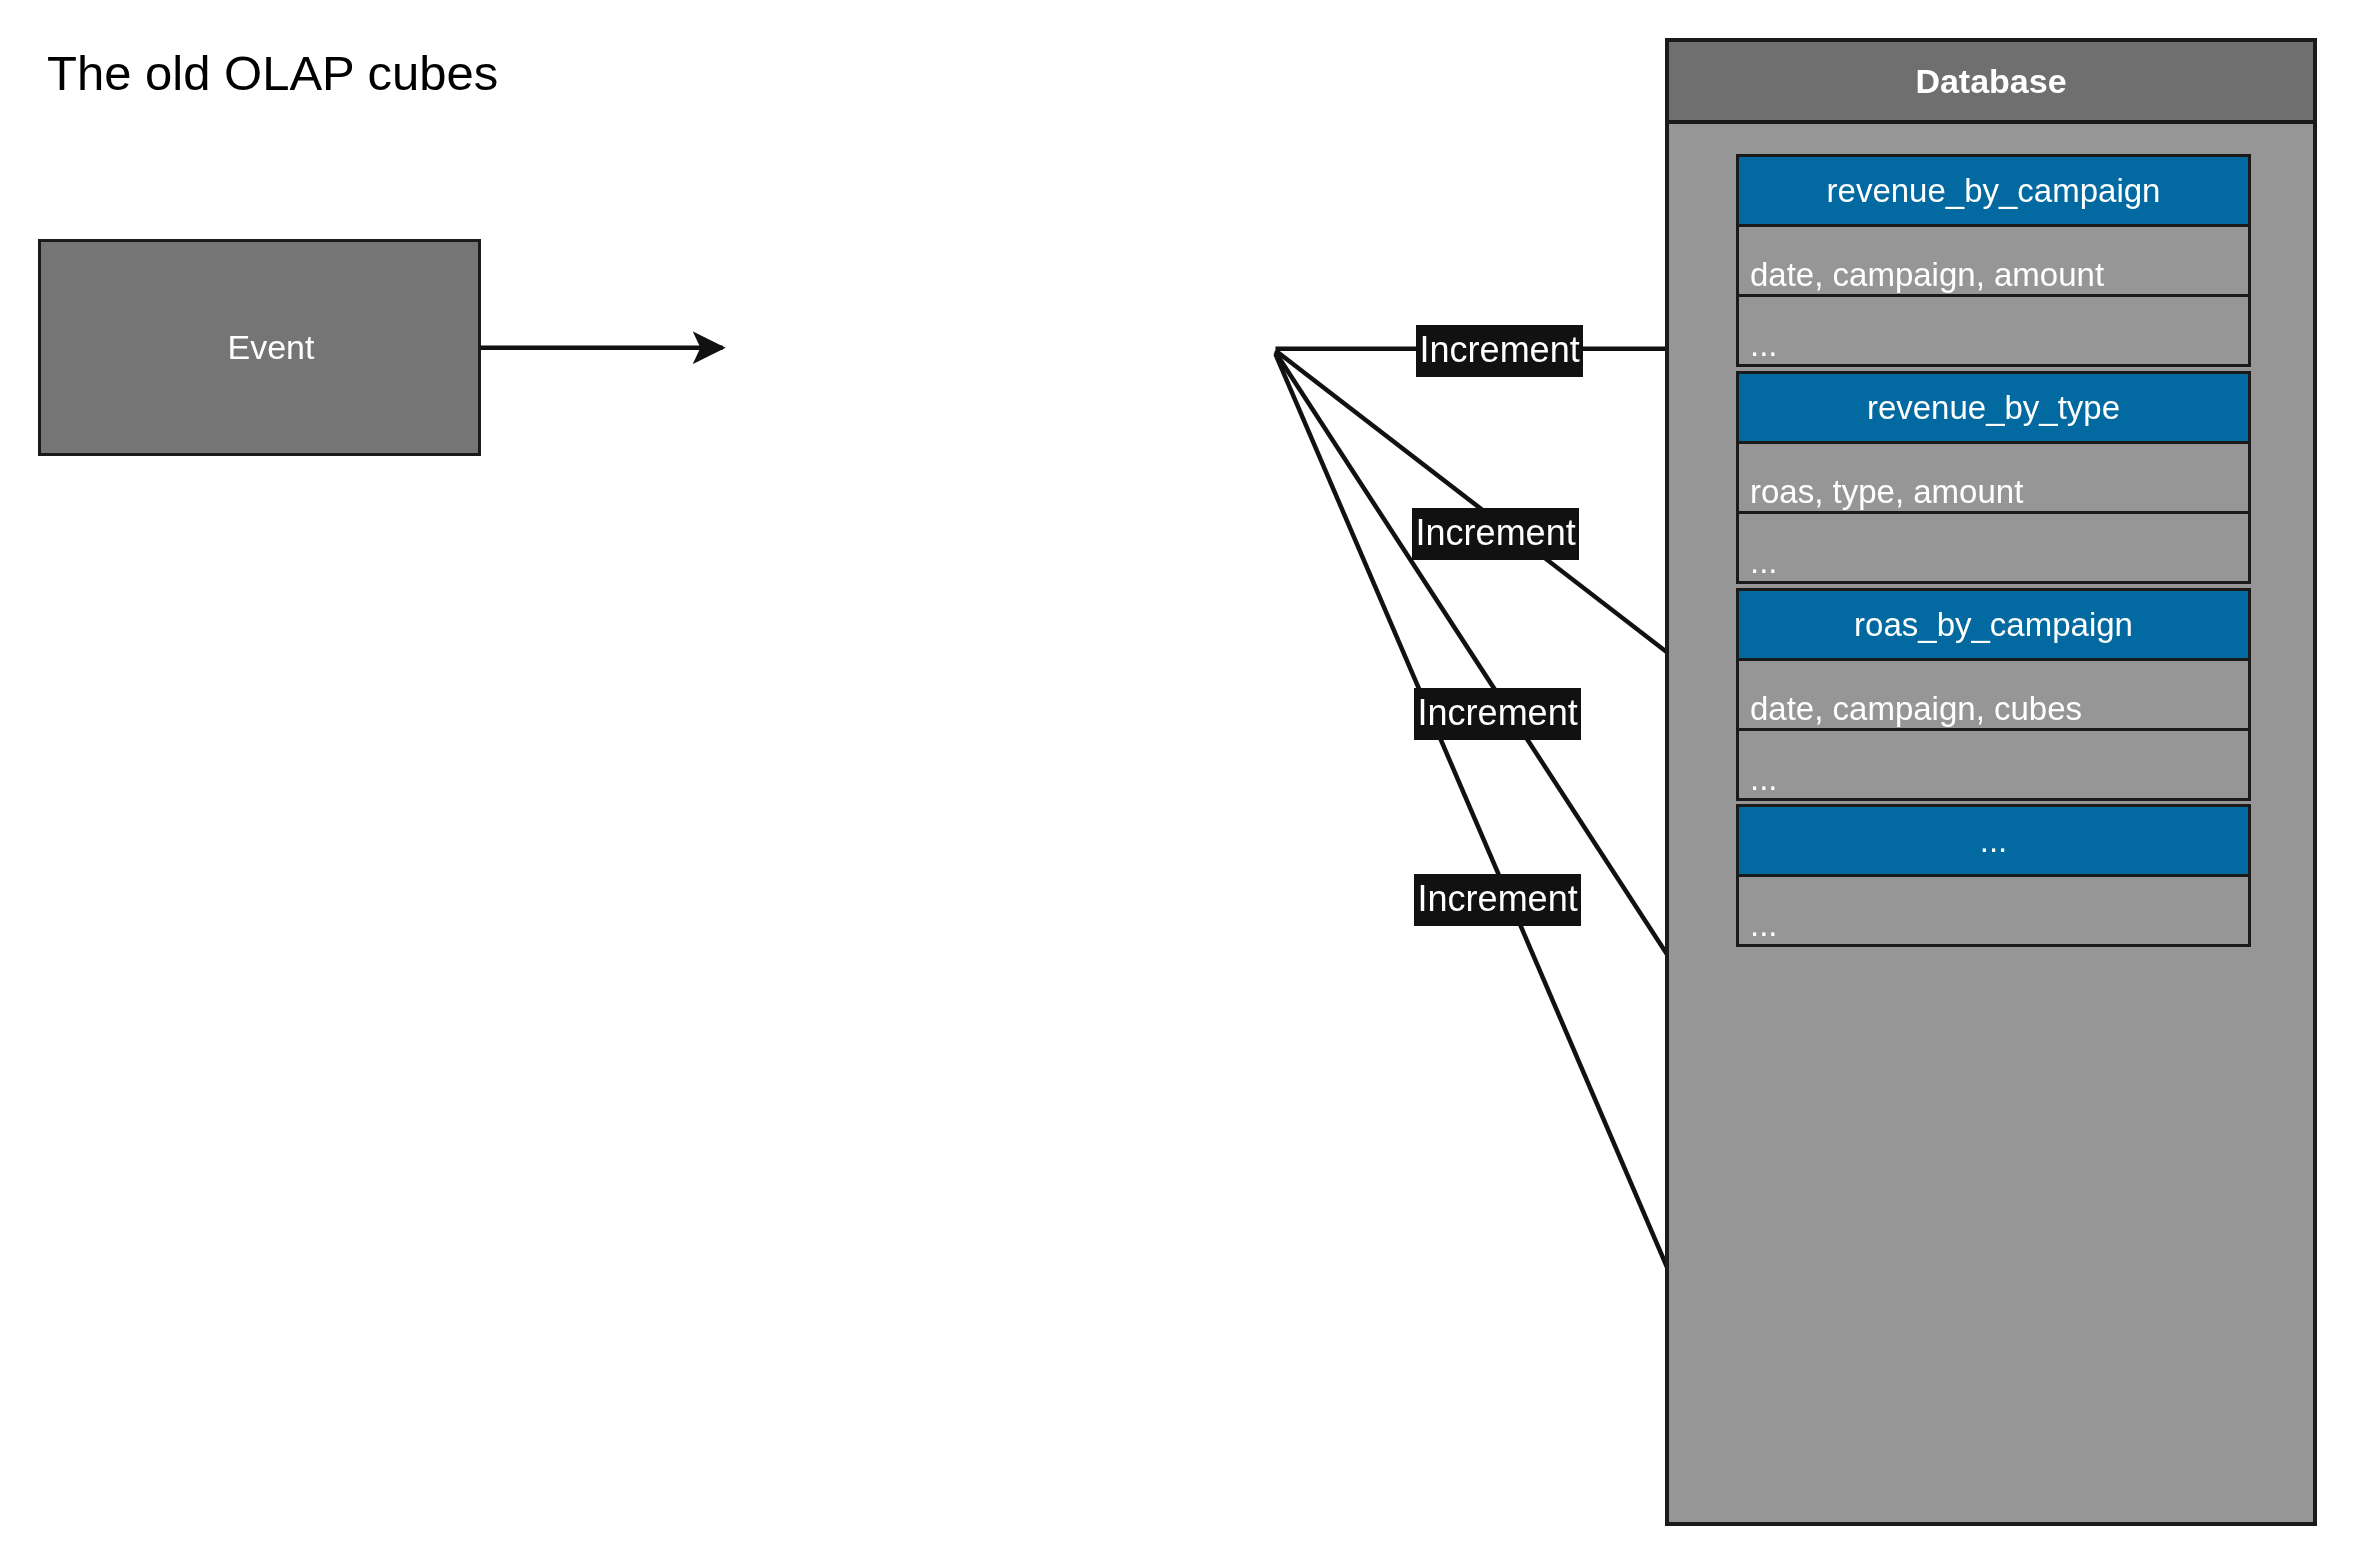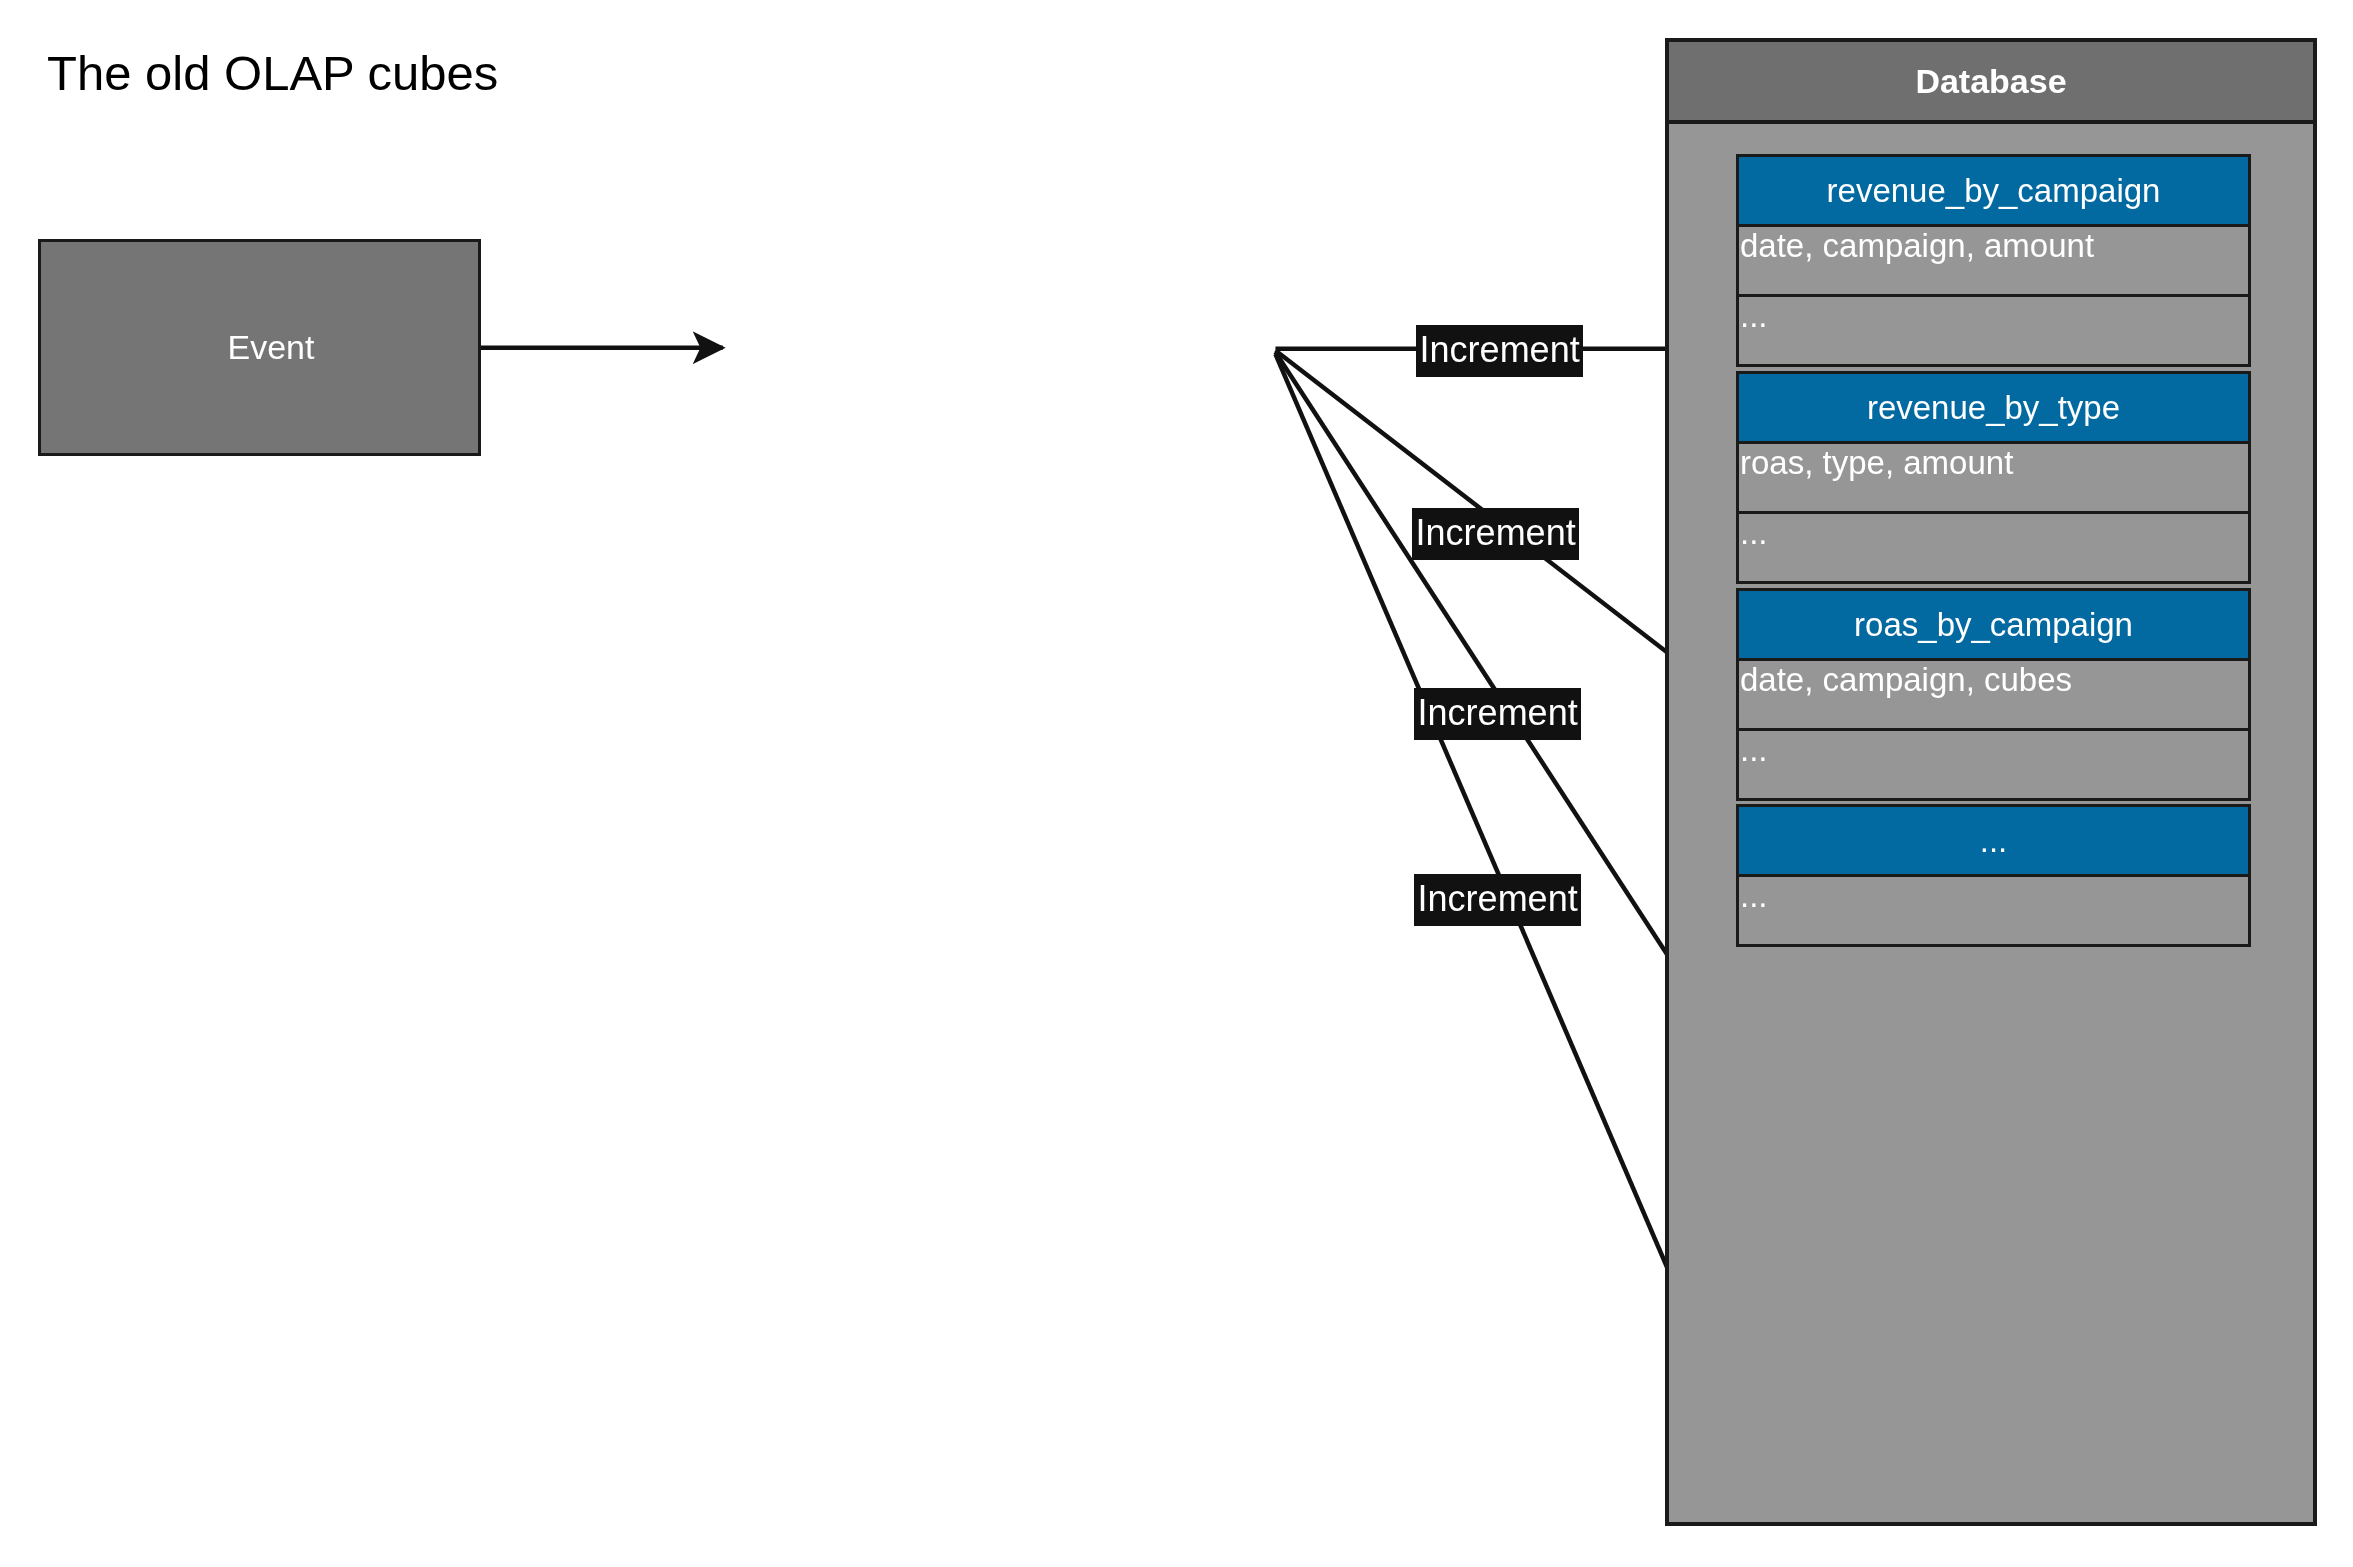--- a/index.html
+++ b/index.html
@@ -55,22 +55,22 @@
     border:3.6px solid #1a1a1a;background:#969696;
   }
   .db-table .t-header{
     height:67px;background:#0369a1;
     border-bottom:3.6px solid #1a1a1a;
     display:flex;align-items:center;justify-content:center;
     color:#ffffff;font-size:33px;
   }
   .db-table .t-row{
     height:67px;background:#969696;
-    display:flex;align-items:flex-start;
-    padding-left:1px;color:#ffffff;font-size:33px;
+    display:flex;align-items:flex-end;
+    padding-left:11px;color:#ffffff;font-size:33px;
   }
   .db-table .t-row.divided{border-bottom:3.6px solid #1a1a1a;}
 
   #table-1{top:112px;}
   #table-2{top:329px;}
   #table-3{top:546px;}
   #table-4{top:762px;}
 
   
   #edges{position:absolute;left:0;top:0;width:2354px;height:1568px;pointer-events:none;}

